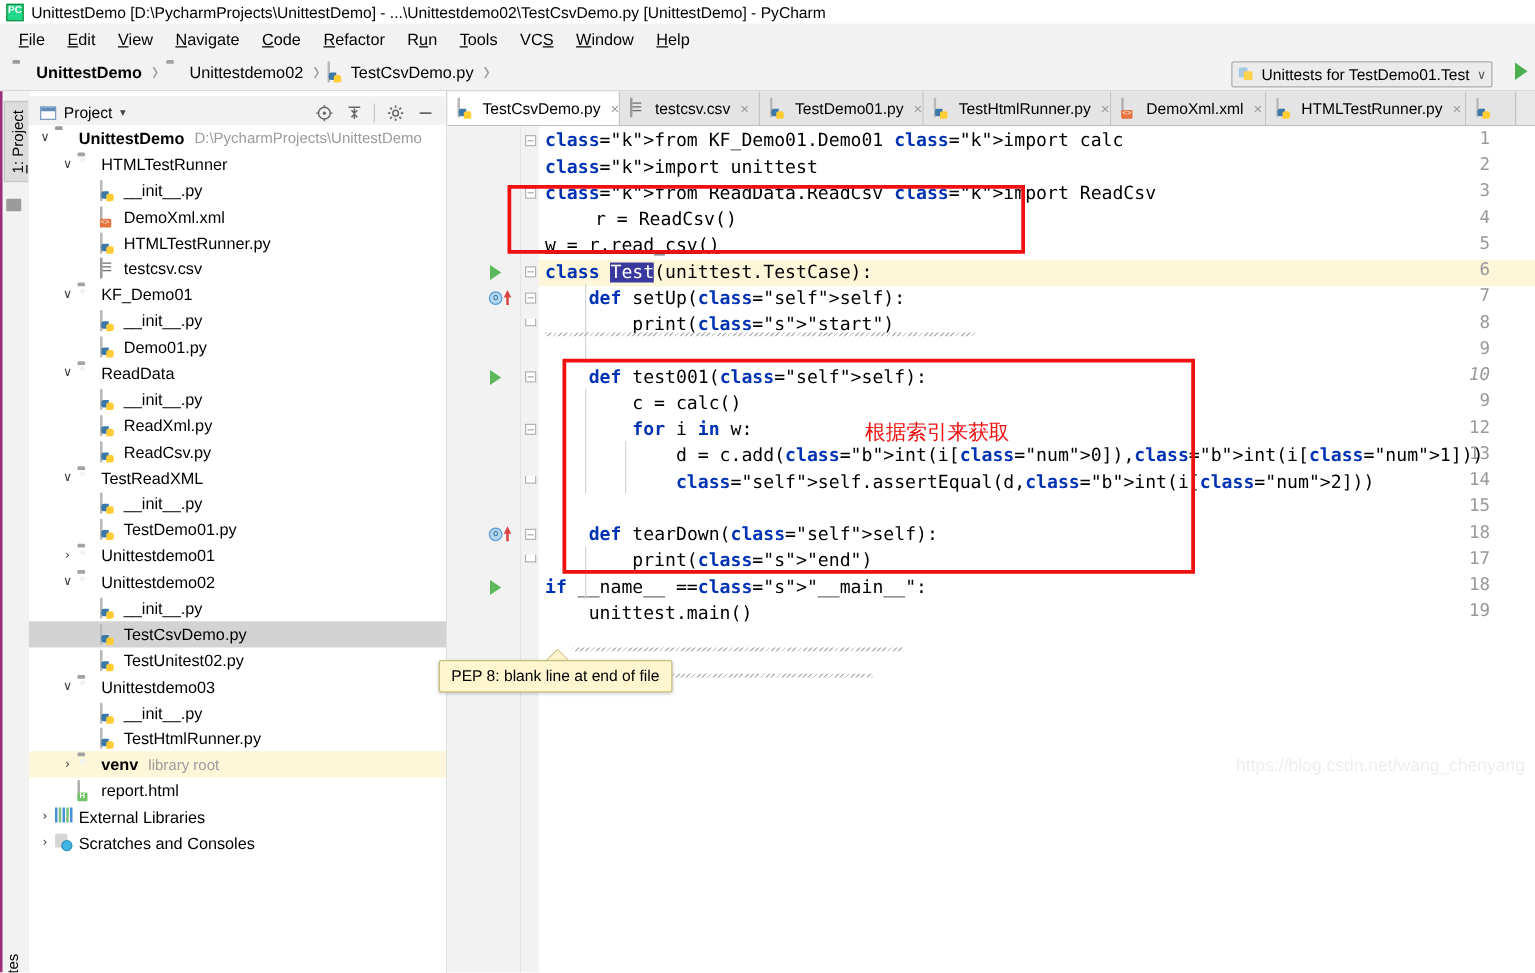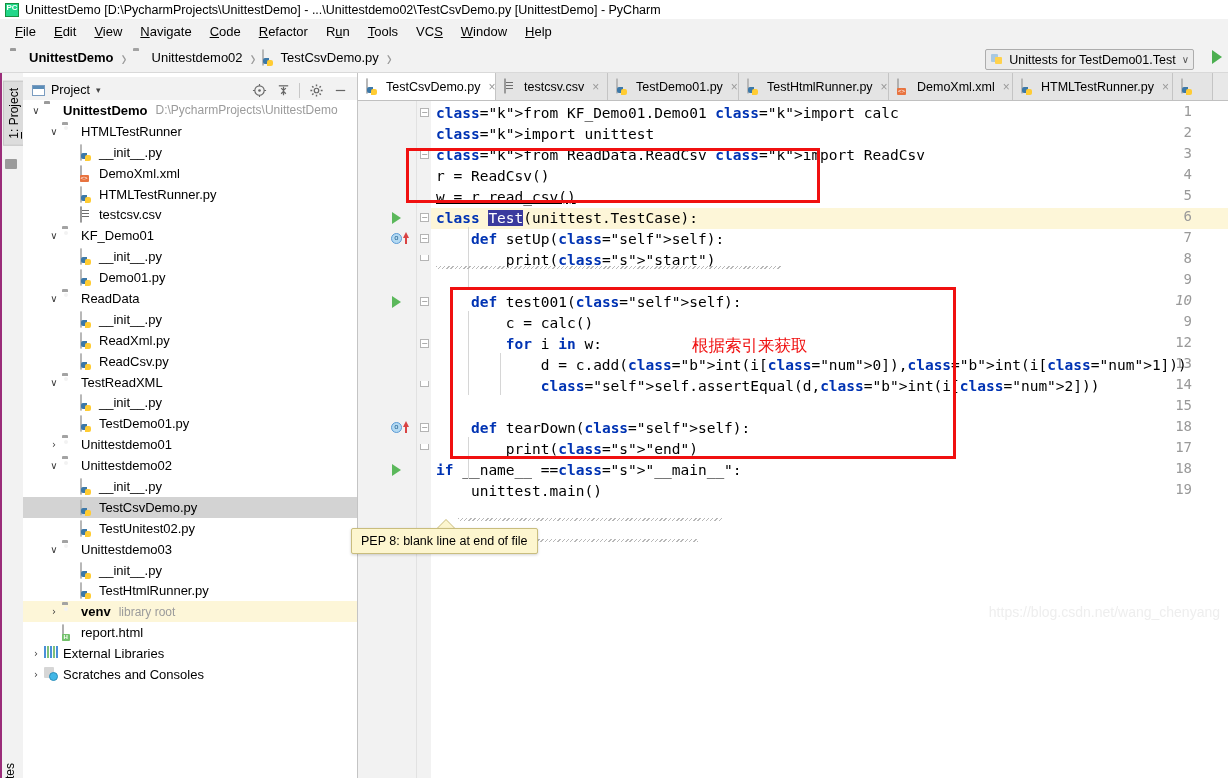--- a/index.html
+++ b/index.html
@@ -816,21 +816,21 @@
           <div class="lnum" style="top: 338px;">17</div>
           <div class="fold" style="top: 343px; border-top: none; height: 6px;"></div>
           <div class="lnum" style="top: 359px;">18</div>
           <div class="lrun" style="top: 363px;"></div>
           <div class="lnum" style="top: 380px;">19</div>
         </div>
       <div id="code-content">
           <div class="codeline" style="top: 2px;"><span <span="" class="k">class</span>="k"&gt;from KF_Demo01.Demo01 <span <span="" class="k">class</span>="k"&gt;import calc</div>
           <div class="codeline" style="top: 23px;"><span <span="" class="k">class</span>="k"&gt;import unittest</div>
           <div class="codeline" style="top: 44px;"><span <span="" class="k">class</span>="k"&gt;from ReadData.ReadCsv <span <span="" class="k">class</span>="k"&gt;import ReadCsv</div>
-          <div class="codeline" style="top: 65px;">r = ReadCsv()</div>
+          <div class="codeline" style="top: 65px; margin-left: 40px;">r = ReadCsv()</div>
           <div class="codeline" style="top: 86px; text-decoration: underline;">w = r.read_csv()</div>
           <div class="codeline" style="top: 107px;"><span class="k">class</span> <span class="selword">Test</span>(unittest.TestCase):</div>
           <div class="codeline" style="top: 128px;">    <span class="k">def</span> setUp(<span <span="" class="k">class</span>="self"&gt;self):</div>
           <div class="codeline" style="top: 149px;">        print(<span <span="" class="k">class</span>="s"&gt;"start")</div>
           <div class="codeline" style="top: 170px;"></div>
           <div class="codeline" style="top: 191px;">    <span class="k">def</span> test001(<span <span="" class="k">class</span>="self"&gt;self):</div>
           <div class="codeline" style="top: 212px;">        c = calc()</div>
           <div class="codeline" style="top: 233px;">        <span class="k">for</span> i <span class="k">in</span> w:</div>
           <div class="codeline" style="top: 254px;">            d = c.add(<span <span="" class="k">class</span>="b"&gt;int(i[<span <span="" class="k">class</span>="num"&gt;0]),<span <span="" class="k">class</span>="b"&gt;int(i[<span <span="" class="k">class</span>="num"&gt;1]))</div>
           <div class="codeline" style="top: 275px;">            <span <span="" class="k">class</span>="self"&gt;self.assertEqual(d,<span <span="" class="k">class</span>="b"&gt;int(i[<span <span="" class="k">class</span>="num"&gt;2]))</div>

